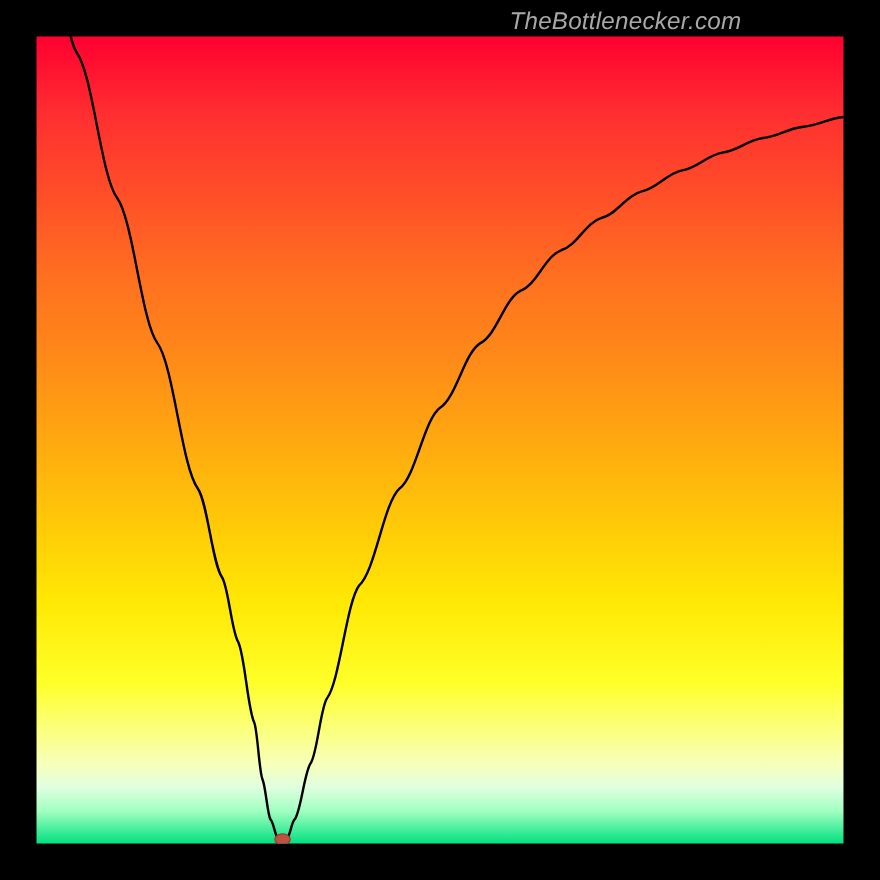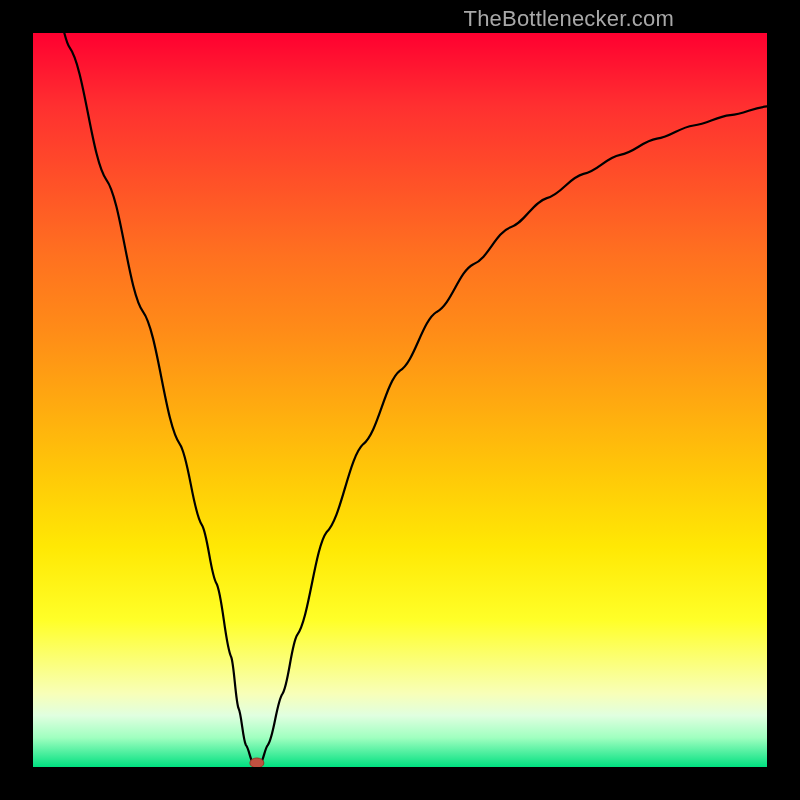--- a/index.html
+++ b/index.html
@@ -9,20 +9,21 @@
     height: 800px;
     overflow: hidden;
     font-family: Arial, Helvetica, sans-serif;
     background: #000;
   }
   .frame {
     position: relative;
     width: 688px;
     height: 800px;
     background: #000;
+    font-style: italic;
   }
   .plot-area {
     position: absolute;
     left: 33px;
     top: 33px;
     width: 734px;
     height: 734px;
     overflow: hidden;
   }
   .gradient {

